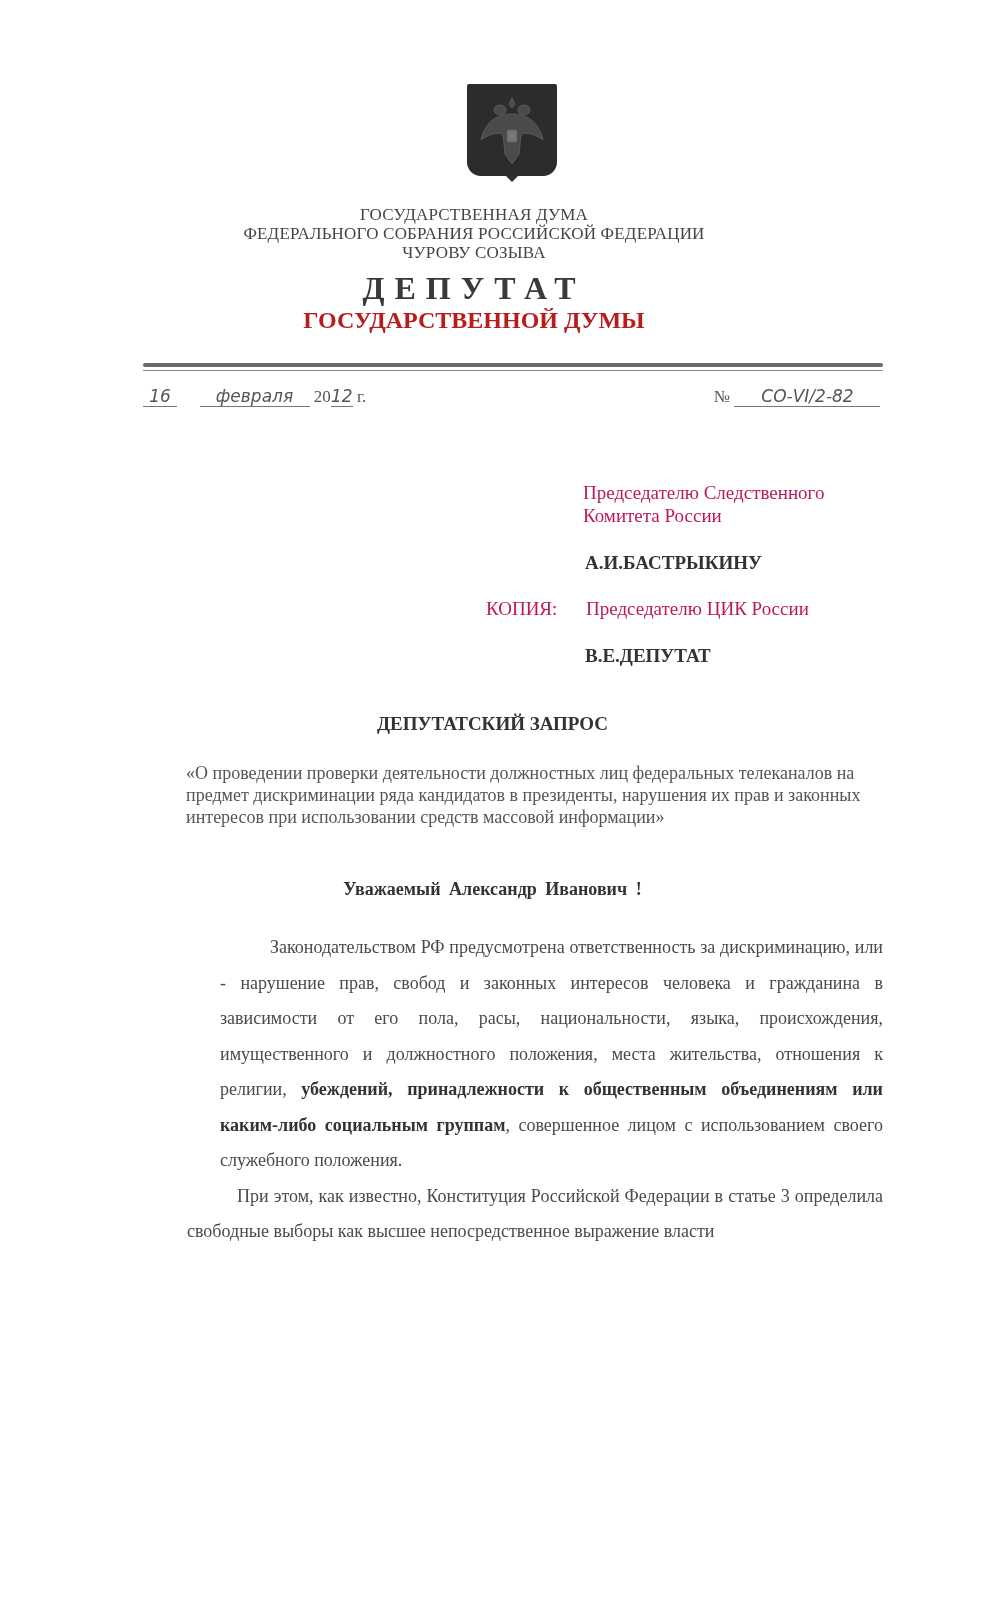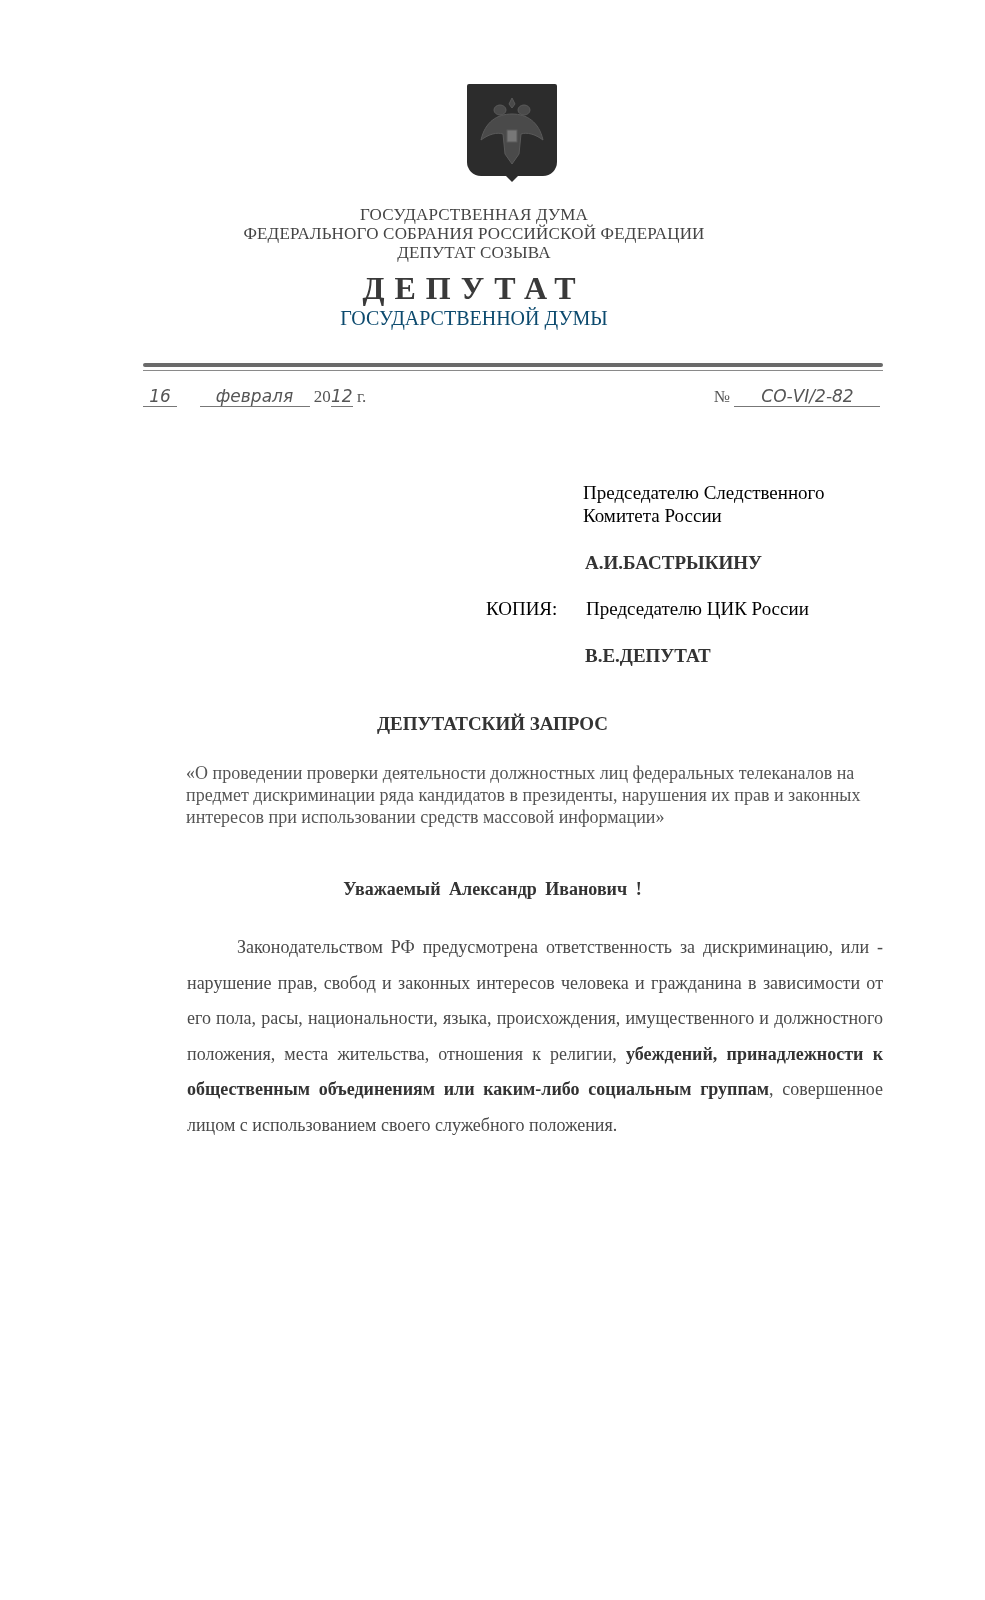--- a/index.html
+++ b/index.html
@@ -13,54 +13,54 @@
     border-radius: 2px 2px 14px 14px;
   }
   .emblem svg { width: 100%; height: 100%; display: block; }
   .emblem-tip {
     left: 502px; top: 172px; width: 0; height: 0;
     border-left: 10px solid transparent; border-right: 10px solid transparent; border-top: 10px solid #2c2c2c;
   }
   .hdr { width: 948px; left: 0; text-align: center; color: #444; }
   .hdr-small { font-size: 17px; line-height: 19px; letter-spacing: 0.2px; }
   .hdr-big { font-size: 32px; font-weight: bold; letter-spacing: 10px; color: #3a3a3a; }
-  .hdr-mid { font-size: 20px; color: #0c4a6e; }
+  .hdr-mid { font-size: 24px; color: #b91c1c; font-weight: bold; }
   .rule-thick { left: 143px; top: 363px; width: 740px; height: 4px; background: #6a6a6a; border-radius: 2px; }
   .rule-thin { left: 143px; top: 370px; width: 740px; height: 1px; background: #8a8a8a; }
   .hand { font-family: "DejaVu Sans", sans-serif; font-style: italic; color: #555; font-size: 17px; }
   .uline { border-bottom: 1px solid #777; display: inline-block; text-align: center; }
-  .addr { font-size: 19px; line-height: 23px; color: #000000; }
+  .addr { font-size: 19px; line-height: 23px; color: #be185d; }
   .bold { font-weight: bold; color: #333; }
   .title { font-size: 19px; font-weight: bold; color: #333; width: 985px; left: 0; text-align: center; }
   .subj { left: 186px; width: 700px; font-size: 18px; line-height: 22px; color: #555; }
   .greet { width: 985px; left: 0; text-align: center; font-size: 18px; font-weight: bold; color: #333; word-spacing: 4px; }
   .body-text { left: 187px; width: 696px; font-size: 18px; line-height: 35.5px; color: #4a4a4a; text-align: justify; }
   .body-text p { margin: 0; text-indent: 50px; text-align-last: auto; }
-  .body-text p.first { text-align-last: auto; }
+  .body-text p.first { text-align-last: auto; margin-left: 33px; }
   .body-text b { color: #333; }
 </style>
 </head>
 <body>
 
 <div class="abs emblem">
   <svg viewBox="0 0 90 92">
     <g fill="#4a4a4a" stroke="#5a5a5a" stroke-width="1">
       <path d="M45 14 l3 6 -3 4 -3 -4z"></path>
       <ellipse cx="33" cy="26" rx="6" ry="5"></ellipse>
       <ellipse cx="57" cy="26" rx="6" ry="5"></ellipse>
       <path d="M45 30 C30 30 18 38 14 56 C22 50 30 48 36 50 L38 70 L45 80 L52 70 L54 50 C60 48 68 50 76 56 C72 38 60 30 45 30z"></path>
       <rect x="40" y="46" width="10" height="12" fill="#777"></rect>
     </g>
   </svg>
 </div>
 <div class="abs emblem-tip"></div>
 
 <div class="abs hdr hdr-small" style="top:205px;">ГОСУДАРСТВЕННАЯ ДУМА</div>
 <div class="abs hdr hdr-small" style="top:224px;">ФЕДЕРАЛЬНОГО СОБРАНИЯ РОССИЙСКОЙ ФЕДЕРАЦИИ</div>
-<div class="abs hdr hdr-small" style="top:243px;">ДЕПУТАТ СОЗЫВА</div>
+<div class="abs hdr hdr-small" style="top:243px;">ЧУРОВУ СОЗЫВА</div>
 <div class="abs hdr hdr-big" style="top:270px;text-align:center;">ДЕПУТАТ</div>
 <div class="abs hdr hdr-mid" style="top:307px;">ГОСУДАРСТВЕННОЙ ДУМЫ</div>
 
 <div class="abs rule-thick"></div>
 <div class="abs rule-thin"></div>
 
 <div class="abs" style="left:143px; top:386px; font-size:17px; color:#555;">
   <span class="hand uline" style="width:34px;">16</span>
   <span style="display:inline-block;width:14px;"></span>
   <span class="hand uline" style="width:110px;">февраля</span>
@@ -81,13 +81,14 @@
 <div class="abs addr bold" style="left:585px; top:644px;">В.Е.ДЕПУТАТ</div>
 
 <div class="abs title" style="top:713px;">ДЕПУТАТСКИЙ ЗАПРОС</div>
 
 <div class="abs subj" style="top:762px;">«О проведении проверки деятельности должностных лиц федеральных телеканалов на предмет дискриминации ряда кандидатов в президенты, нарушения их прав и законных интересов при использовании средств массовой информации»</div>
 
 <div class="abs greet" style="top:879px;">Уважаемый Александр Иванович !</div>
 
 <div class="abs body-text" style="top:930px;">
   <p class="first"><span>Законодательством РФ предусмотрена ответственность за дискриминацию, или - нарушение прав, свобод и законных интересов человека и гражданина в зависимости от его пола, расы, национальности, языка, происхождения, имущественного и должностного положения, места жительства, отношения к религии, </span><b>убеждений, принадлежности к общественным объединениям или каким-либо социальным группам</b><span>, совершенное лицом с использованием своего служебного положения.</span></p>
+  <p>При этом, как известно, Конституция Российской Федерации в статье 3 определила свободные выборы как высшее непосредственное выражение власти</p>
 </div>
 
 </body></html>

